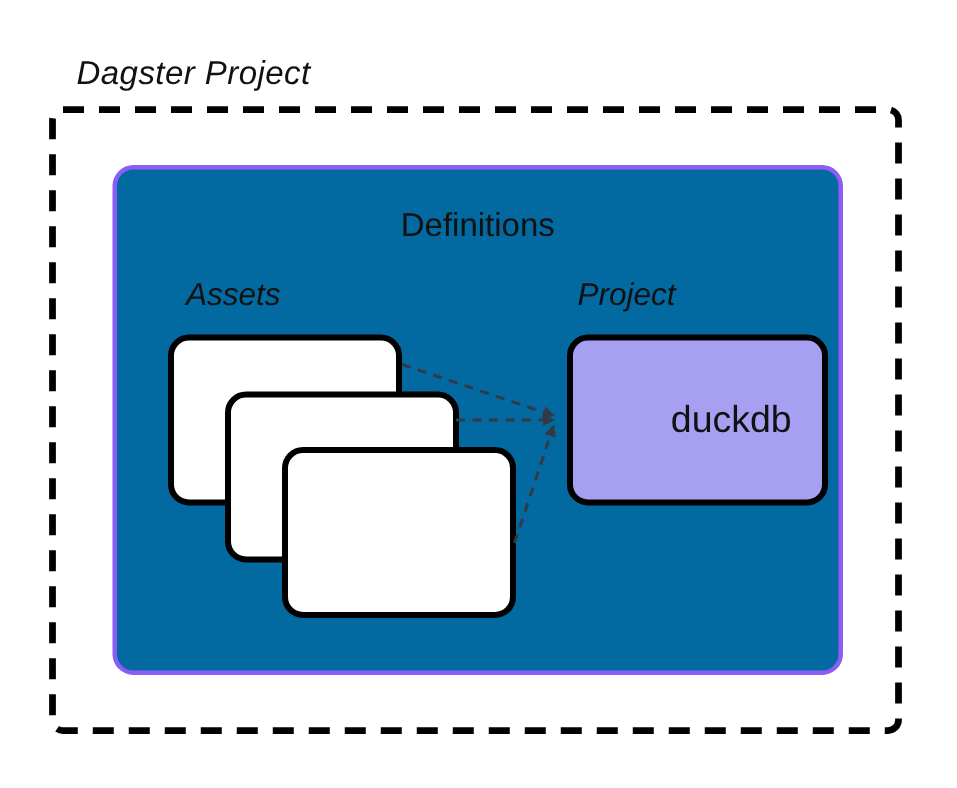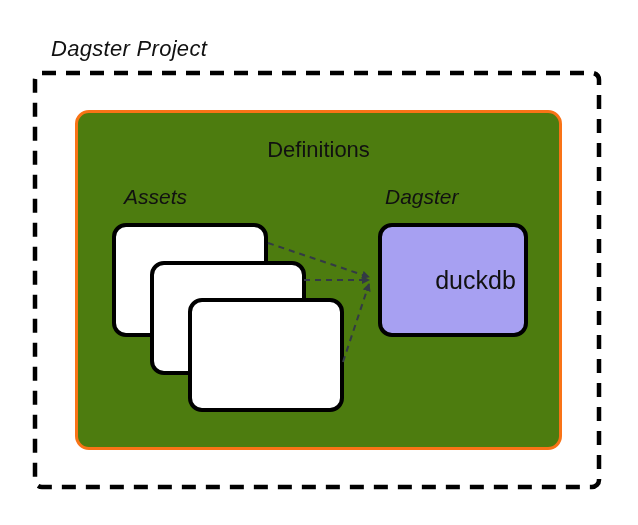--- a/index.html
+++ b/index.html
@@ -33,22 +33,22 @@
     height: 525px;
     pointer-events: none;
   }
   .definitions {
     position: absolute;
     left: 75px;
     top: 110px;
     width: 487px;
     height: 340px;
     box-sizing: border-box;
-    background: #4d7c0f;
-    border: 3px solid #f97316;
+    background: #0369a1;
+    border: 3px solid #8b5cf6;
     border-radius: 14px;
   }
   .def-label {
     position: absolute;
     left: 0;
     right: 0;
     top: 24px;
     text-align: center;
     font-size: 22px;
     color: #111111;
@@ -71,21 +71,21 @@
     border: 4px solid #000000;
     border-radius: 14px;
   }
   .card1 { left: 34px;  top: 110px; }
   .card2 { left: 72px;  top: 148px; }
   .card3 { left: 110px; top: 185px; }
   .resource-box {
     position: absolute;
     left: 300px;
     top: 110px;
-    width: 150px;
+    width: 174px;
     height: 114px;
     box-sizing: border-box;
     background: #a7a0f2;
     border: 4px solid #000000;
     border-radius: 14px;
     display: flex;
     align-items: center;
     justify-content: center;
     padding-left: 45px;
   }
@@ -113,21 +113,21 @@
   <svg class="outer-dashed" viewBox="0 0 638 525" xmlns="http://www.w3.org/2000/svg">
     <rect x="35" y="73" width="564" height="414" rx="7" ry="7" fill="none" stroke-width="4.5" stroke-dasharray="14 10" stroke="#000000"></rect>
   </svg>
 
   <div class="definitions">
 
     <div class="def-label">Definitions</div>
 
     <div class="group-label assets-label">Assets</div>
 
-    <div class="group-label resource-label">Dagster</div>
+    <div class="group-label resource-label">Project</div>
 
     <div class="card card1"></div>
     <div class="card card2"></div>
     <div class="card card3"></div>
 
     <div class="resource-box">
       <span>duckdb</span>
     </div>
   </div>
 

